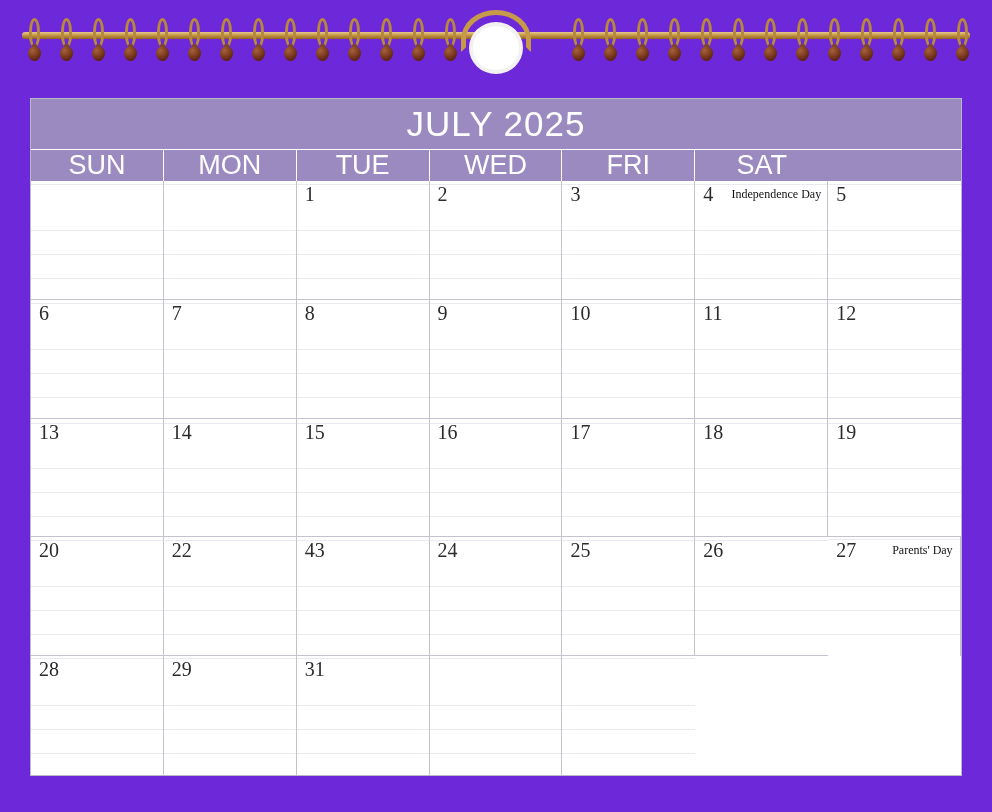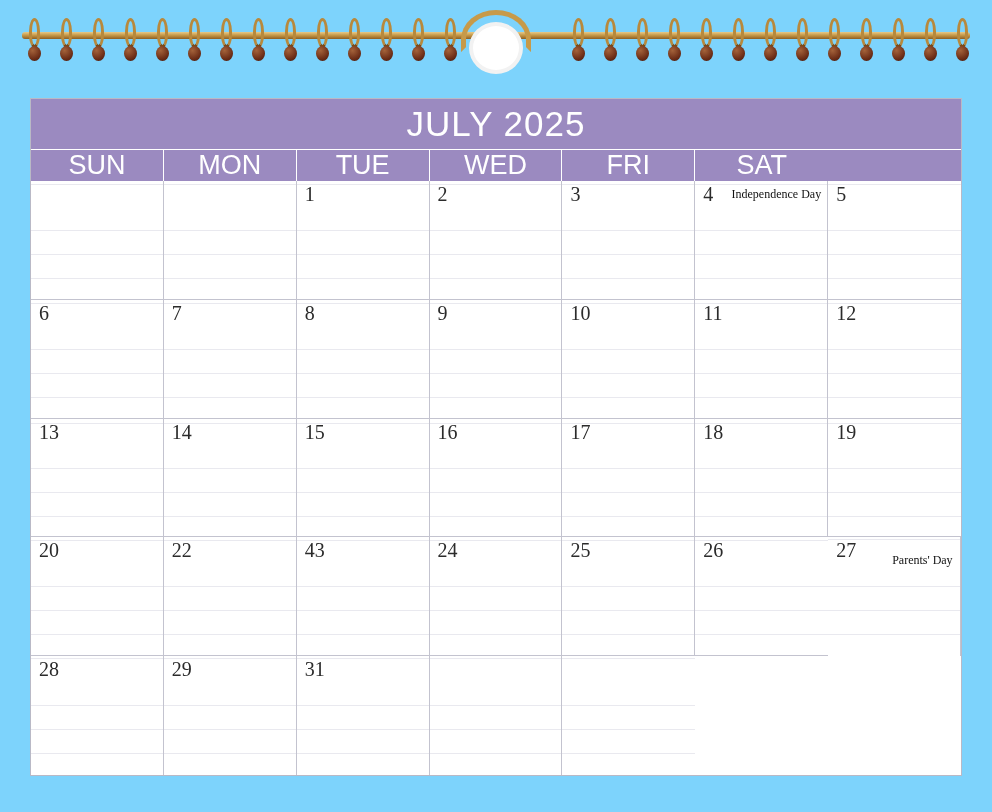--- a/index.html
+++ b/index.html
@@ -11,21 +11,21 @@
     width: 992px;
     height: 812px;
     overflow: hidden;
     font-family: "Liberation Sans", sans-serif;
   }
 
   #page {
     position: relative;
     width: 992px;
     height: 812px;
-    background: #7dd3fc;
+    background: #6d28d9;
   }
 
   
   #binding {
     position: absolute;
     left: 0;
     top: 0;
     width: 992px;
     height: 80px;
   }
@@ -175,21 +175,21 @@
     right: 6px;
     top: 6px;
     font-size: 12px;
     color: #111111;
     font-family: "Liberation Serif", serif;
     white-space: nowrap;
   }
   .holiday.left-offset {
     right: auto;
     left: 64px;
-    top: 16px;
+    top: 6px;
   }
 </style>
 </head>
 <body>
 
 <div id="page">
 
   <div id="binding">
     <div class="wire-rod"></div>
     <div id="coils">

